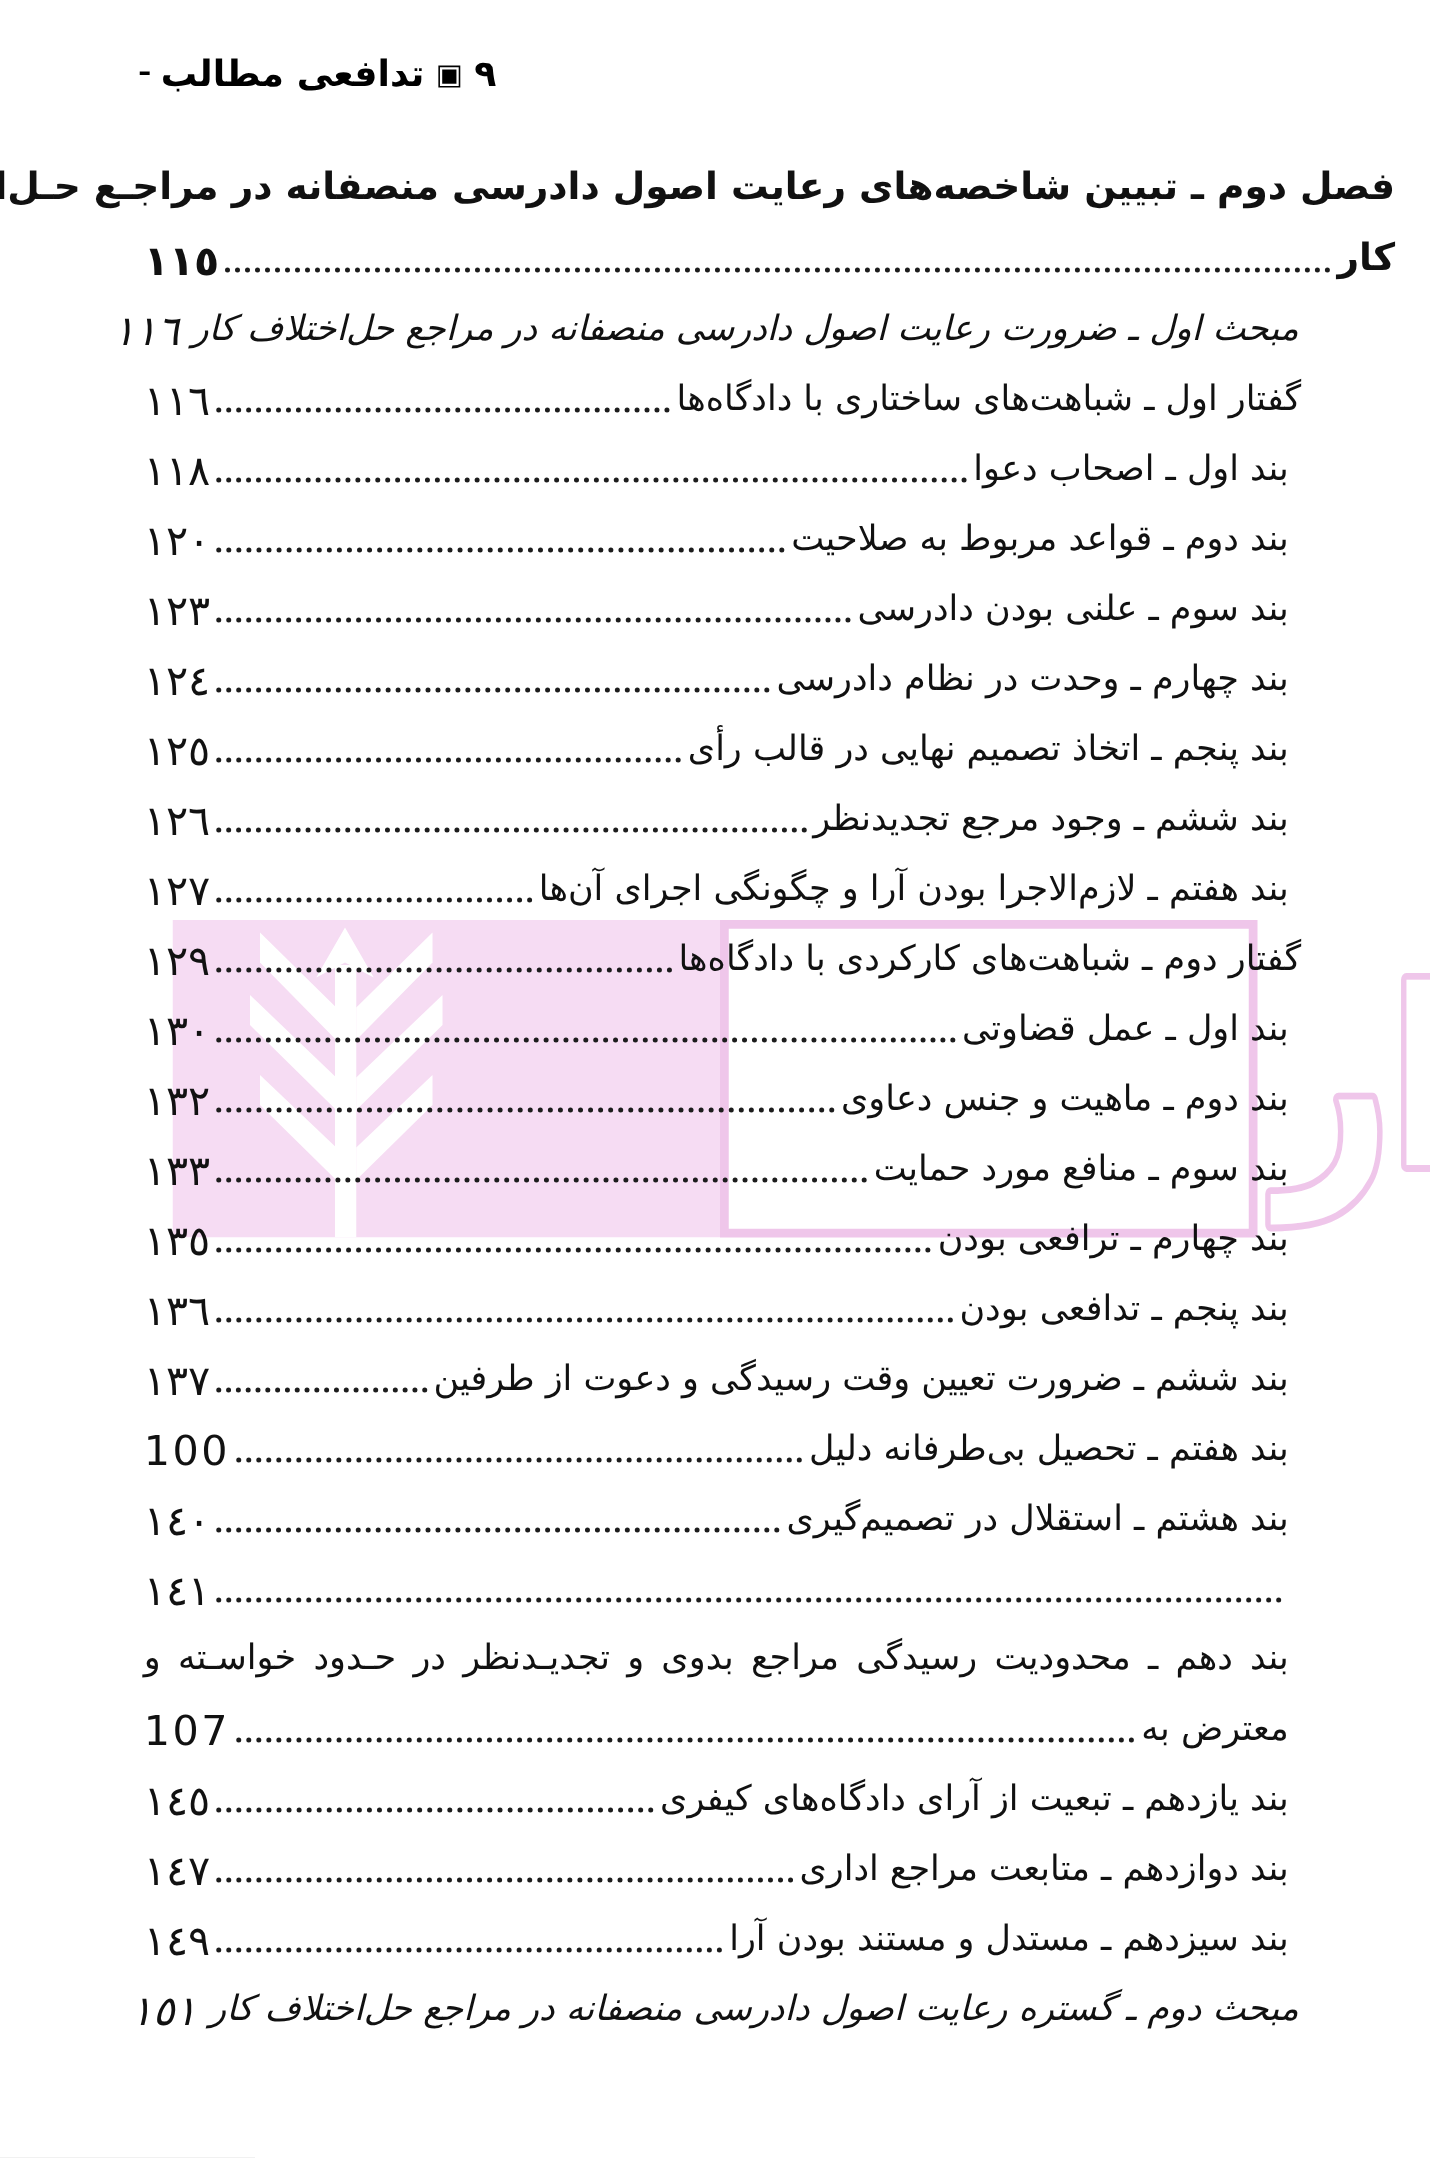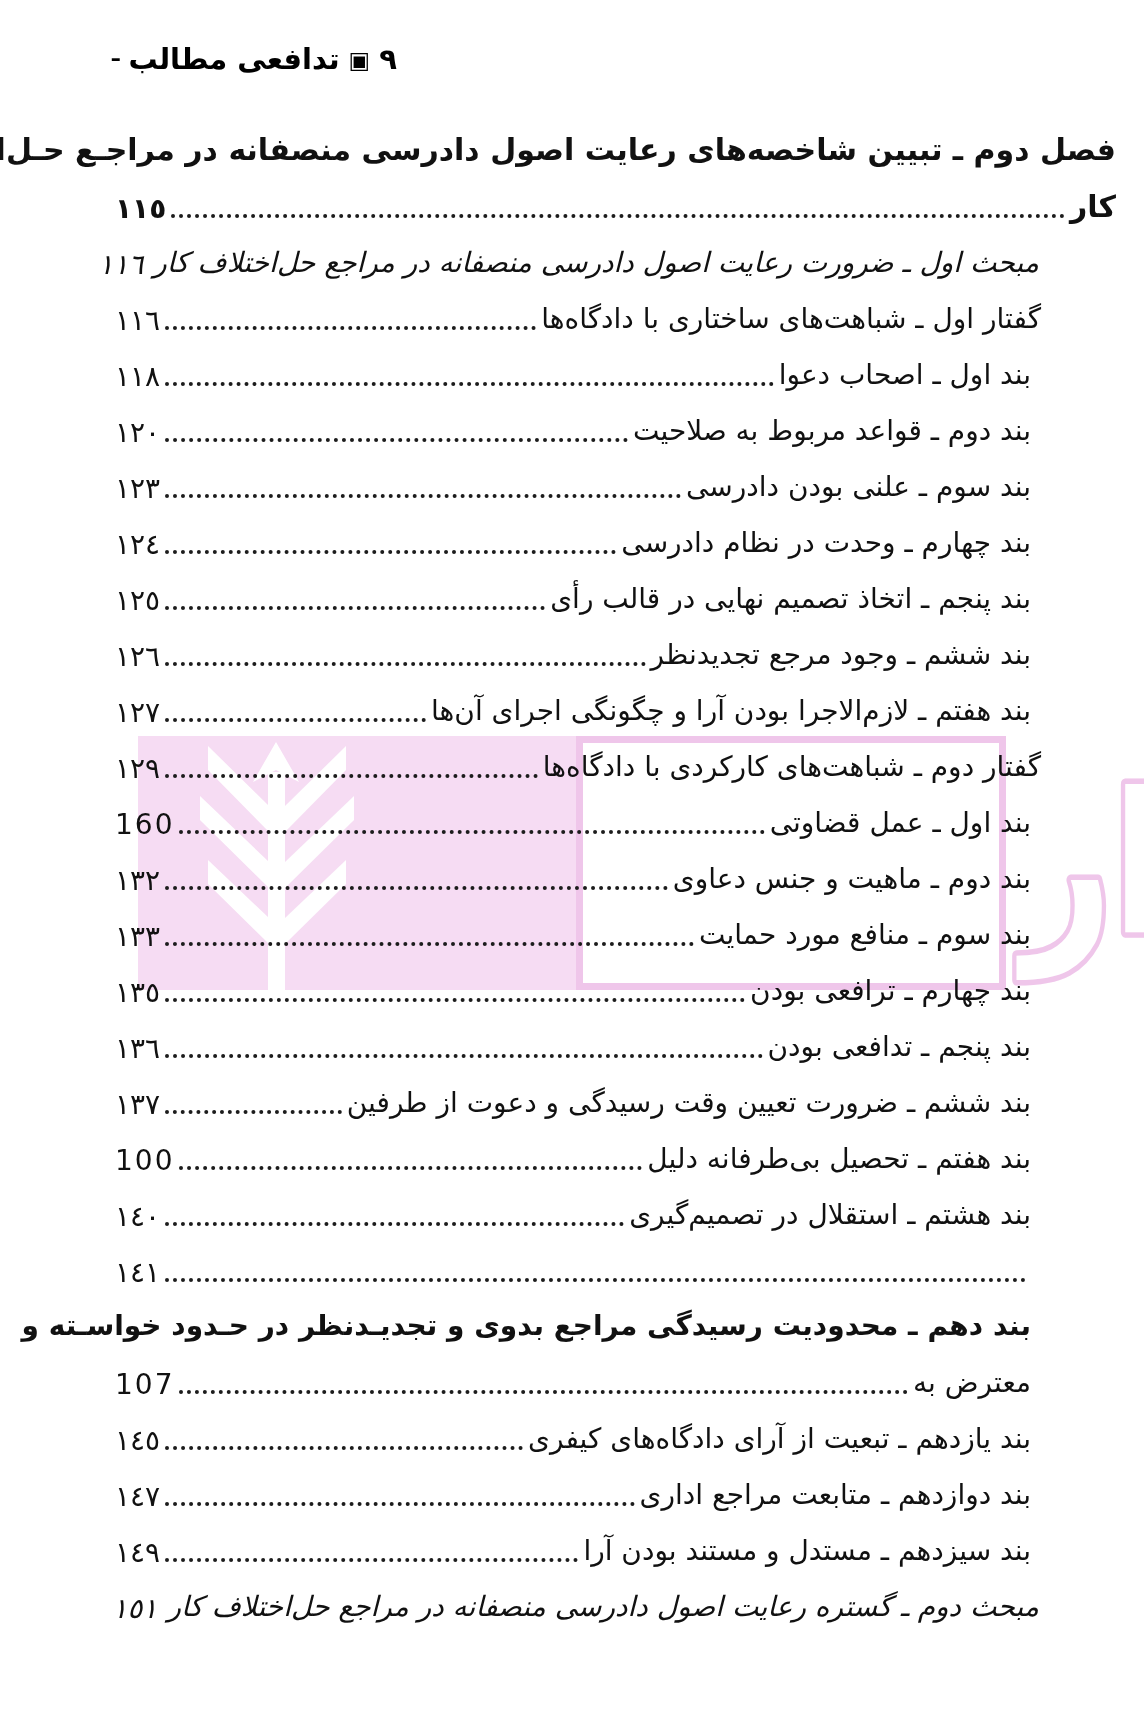--- a/index.html
+++ b/index.html
@@ -26,23 +26,23 @@
     position:absolute;left:115px;right:28px;top:122px;z-index:1;
     direction:rtl;font-size:28px;
   }
   .row{display:flex;align-items:center;height:56px;white-space:nowrap;}
   .row .title{flex:0 0 auto;text-align:center;}
   .row .leader{
     flex:1 1 auto;min-width:0;height:0;
     border-bottom:4px dotted #1c1c1c;
     margin:0 5px;transform:translateY(10px);
   }
-  .row .num{flex:0 0 auto;font-size:28px;letter-spacing:2px;transform:translateY(2px);}
+  .row .num{flex:0 0 auto;font-size:33px;letter-spacing:2px;transform:translateY(2px);}
   .wrapline{display:block;height:56px;line-height:56px;white-space:nowrap;
-    text-align:justify;text-align-last:justify;font-weight:bold;}
+    text-align:justify;text-align-last:justify;}
   .lvl-chapter{font-weight:bold;font-size:30px;}
   .lvl-chapter .num{font-weight:bold;}
   .lvl-mabhath{font-style:italic;margin-right:77px;font-size:28px;}
   .lvl-goftar{margin-right:75px;}
   .lvl-band{margin-right:85px;}
 </style>
 </head>
 <body>
 
 <div class="page">
@@ -134,21 +134,21 @@
         <span class="num">١٢٧</span>
       </div>
       <div class="row lvl-goftar">
         <span class="title">گفتار دوم ـ شباهت‌های کارکردی با دادگاه‌ها</span>
         <span class="leader"></span>
         <span class="num">١٢٩</span>
       </div>
       <div class="row lvl-band">
         <span class="title">بند اول ـ عمل قضاوتی</span>
         <span class="leader"></span>
-        <span class="num">160</span>
+        <span class="num">١٣٠</span>
       </div>
       <div class="row lvl-band">
         <span class="title">بند دوم ـ ماهیت و جنس دعاوی</span>
         <span class="leader"></span>
         <span class="num">١٣٢</span>
       </div>
       <div class="row lvl-band">
         <span class="title">بند سوم ـ منافع مورد حمایت</span>
         <span class="leader"></span>
         <span class="num">١٣٣</span>

